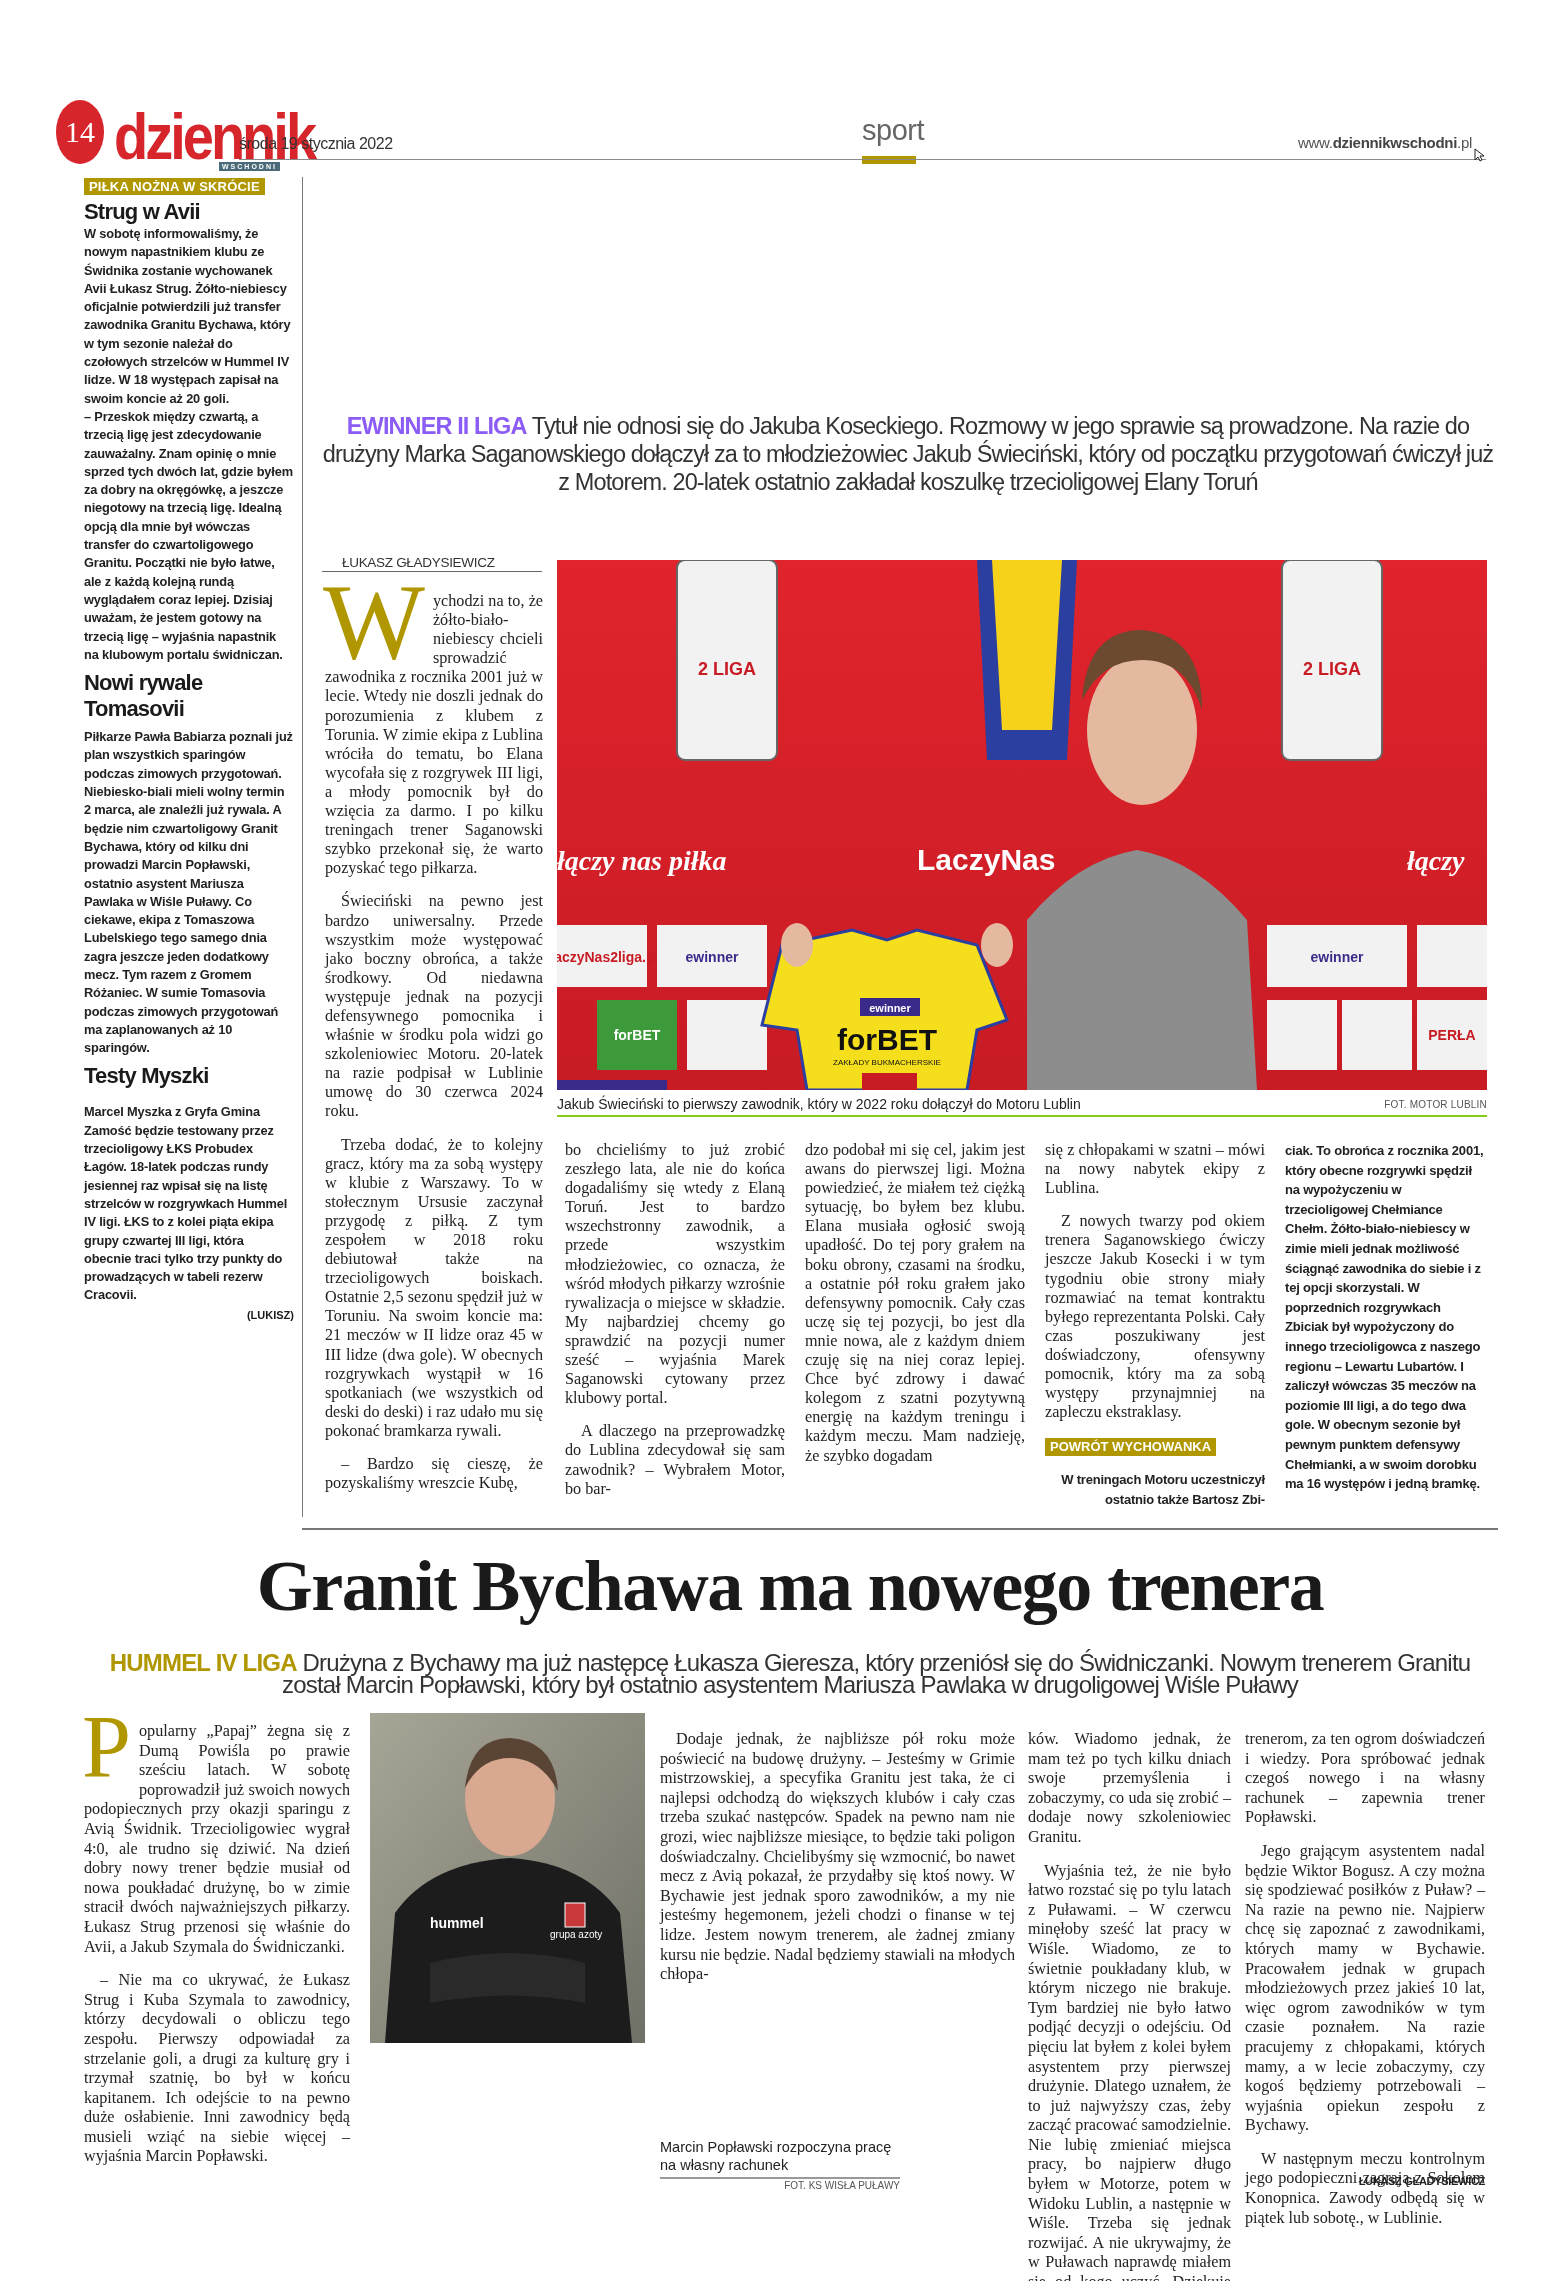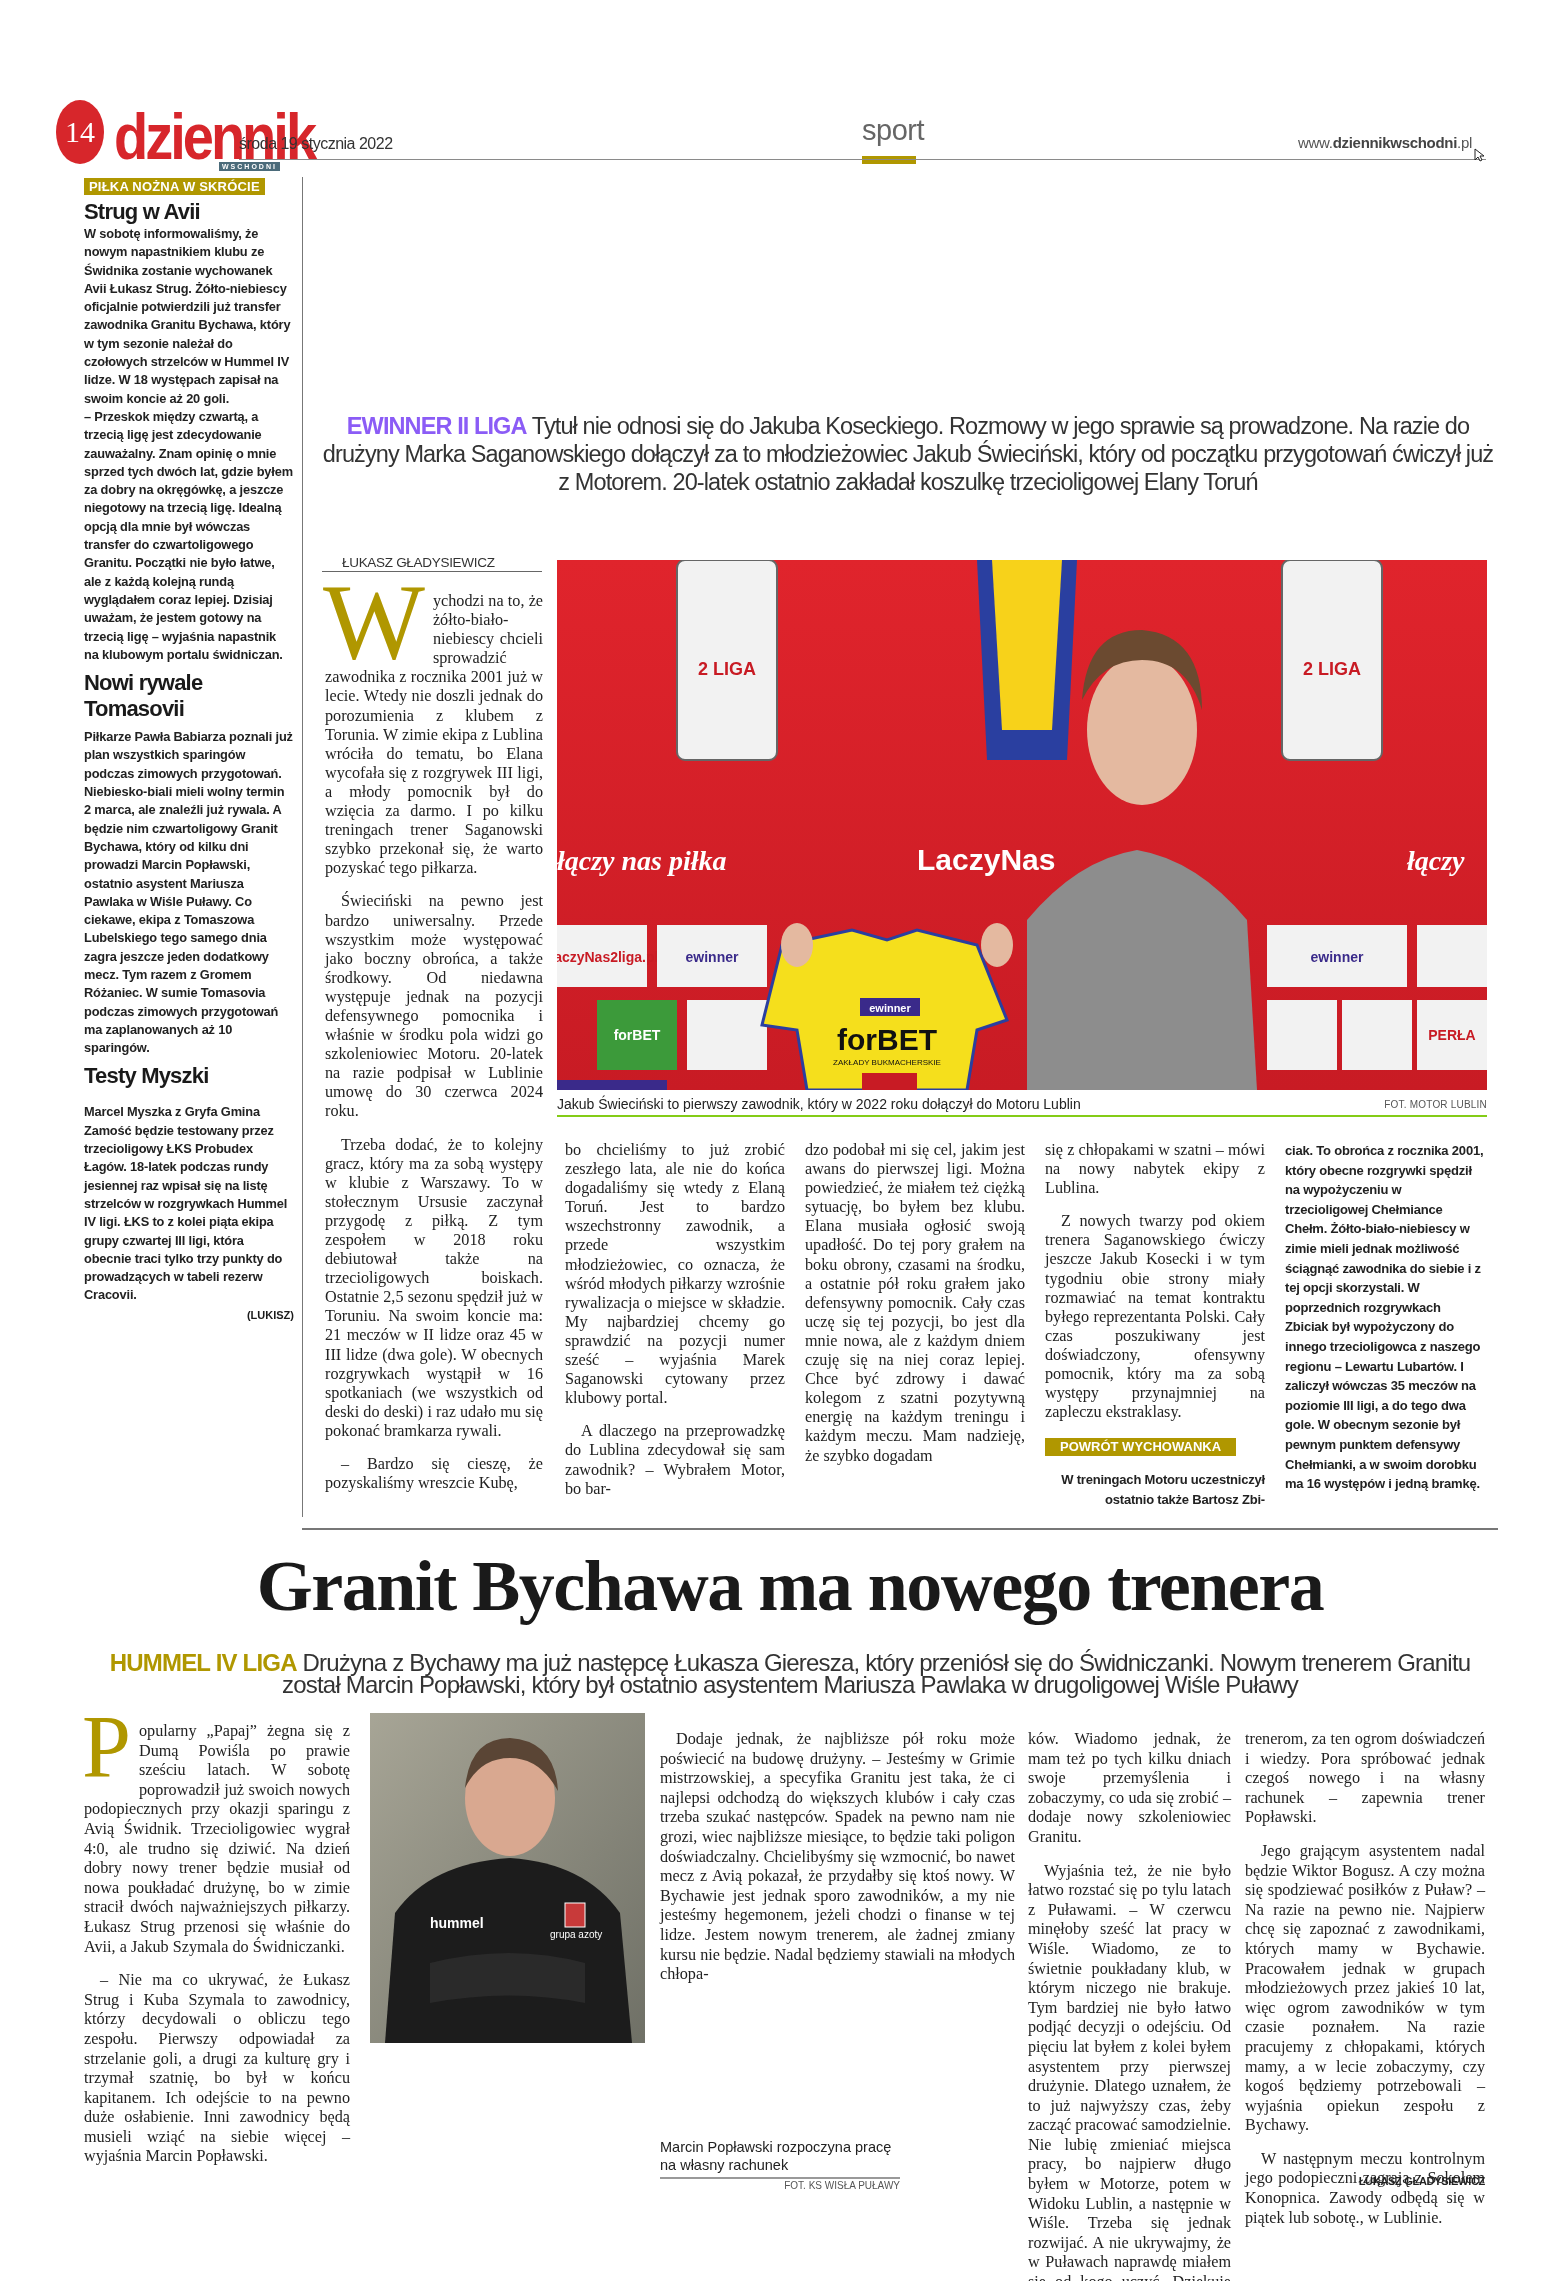--- a/index.html
+++ b/index.html
@@ -39,21 +39,21 @@
   .col { position: absolute; font-family: "Liberation Serif", serif; font-size: 16.2px; line-height: 19.1px; color: #222; text-align: justify; }
   .col p { text-indent: 16px; margin-top: 14px; }
   .col p.noind { text-indent: 0; }
   .dropcap { float: left; font-size: 108px; line-height: 84px; color: #b09700; margin: 2px 8px 0 -2px; font-family: "Liberation Serif", serif; }
   .c1 { left: 325px; top: 578px; width: 218px; }
   .c2 { left: 565px; top: 1127px; width: 220px; }
   .c3 { left: 805px; top: 1127px; width: 220px; }
   .c4 { left: 1045px; top: 1127px; width: 220px; }
   .c5 { left: 1285px; top: 1127px; width: 200px; font-family: "Liberation Sans", sans-serif; font-weight: 700; font-size: 13px; line-height: 19.6px; text-align: left; letter-spacing: -0.2px; }
   .c5 p { text-indent: 0; }
-  .box-tag { display: inline-block; background: #b09700; color: #fff; font-family: "Liberation Sans", sans-serif; font-weight: 700; font-size: 13px; line-height: 16px; padding: 1px 15px; margin-top: 16px; }
+  .box-tag { display: inline-block; background: #b09700; color: #fff; font-family: "Liberation Sans", sans-serif; font-weight: 700; font-size: 13px; line-height: 16px; padding: 1px 5px; margin-top: 16px; }
   .c4 .sans { font-family: "Liberation Sans", sans-serif; font-weight: 700; font-size: 13px; line-height: 19.6px; text-indent: 0; text-align: right; letter-spacing: -0.2px; }
 
   .photo1 { position: absolute; left: 557px; top: 560px; width: 930px; height: 530px; overflow: hidden; background: #d6202a; }
   .caption1 { position: absolute; left: 557px; top: 1093px; width: 930px; height: 24px; border-bottom: 2px solid #84cc16; font-family: "Liberation Sans", sans-serif; font-size: 14px; color: #222; }
   .caption1 .cap { position: absolute; left: 0; top: 3px; }
   .caption1 .credit { position: absolute; right: 0; top: 6px; font-size: 10px; color: #555; letter-spacing: 0.2px; }
   .sep1 { position: absolute; left: 302px; top: 1528px; width: 1196px; border-top: 2px solid #777; }
 
   
   .headline2 { position: absolute; left: 80px; top: 1540px; width: 1420px; text-align: center; font-family: "Liberation Serif", serif; font-weight: 700; font-size: 72px; line-height: 92px; letter-spacing: -1.5px; color: #1a1a1a; }

